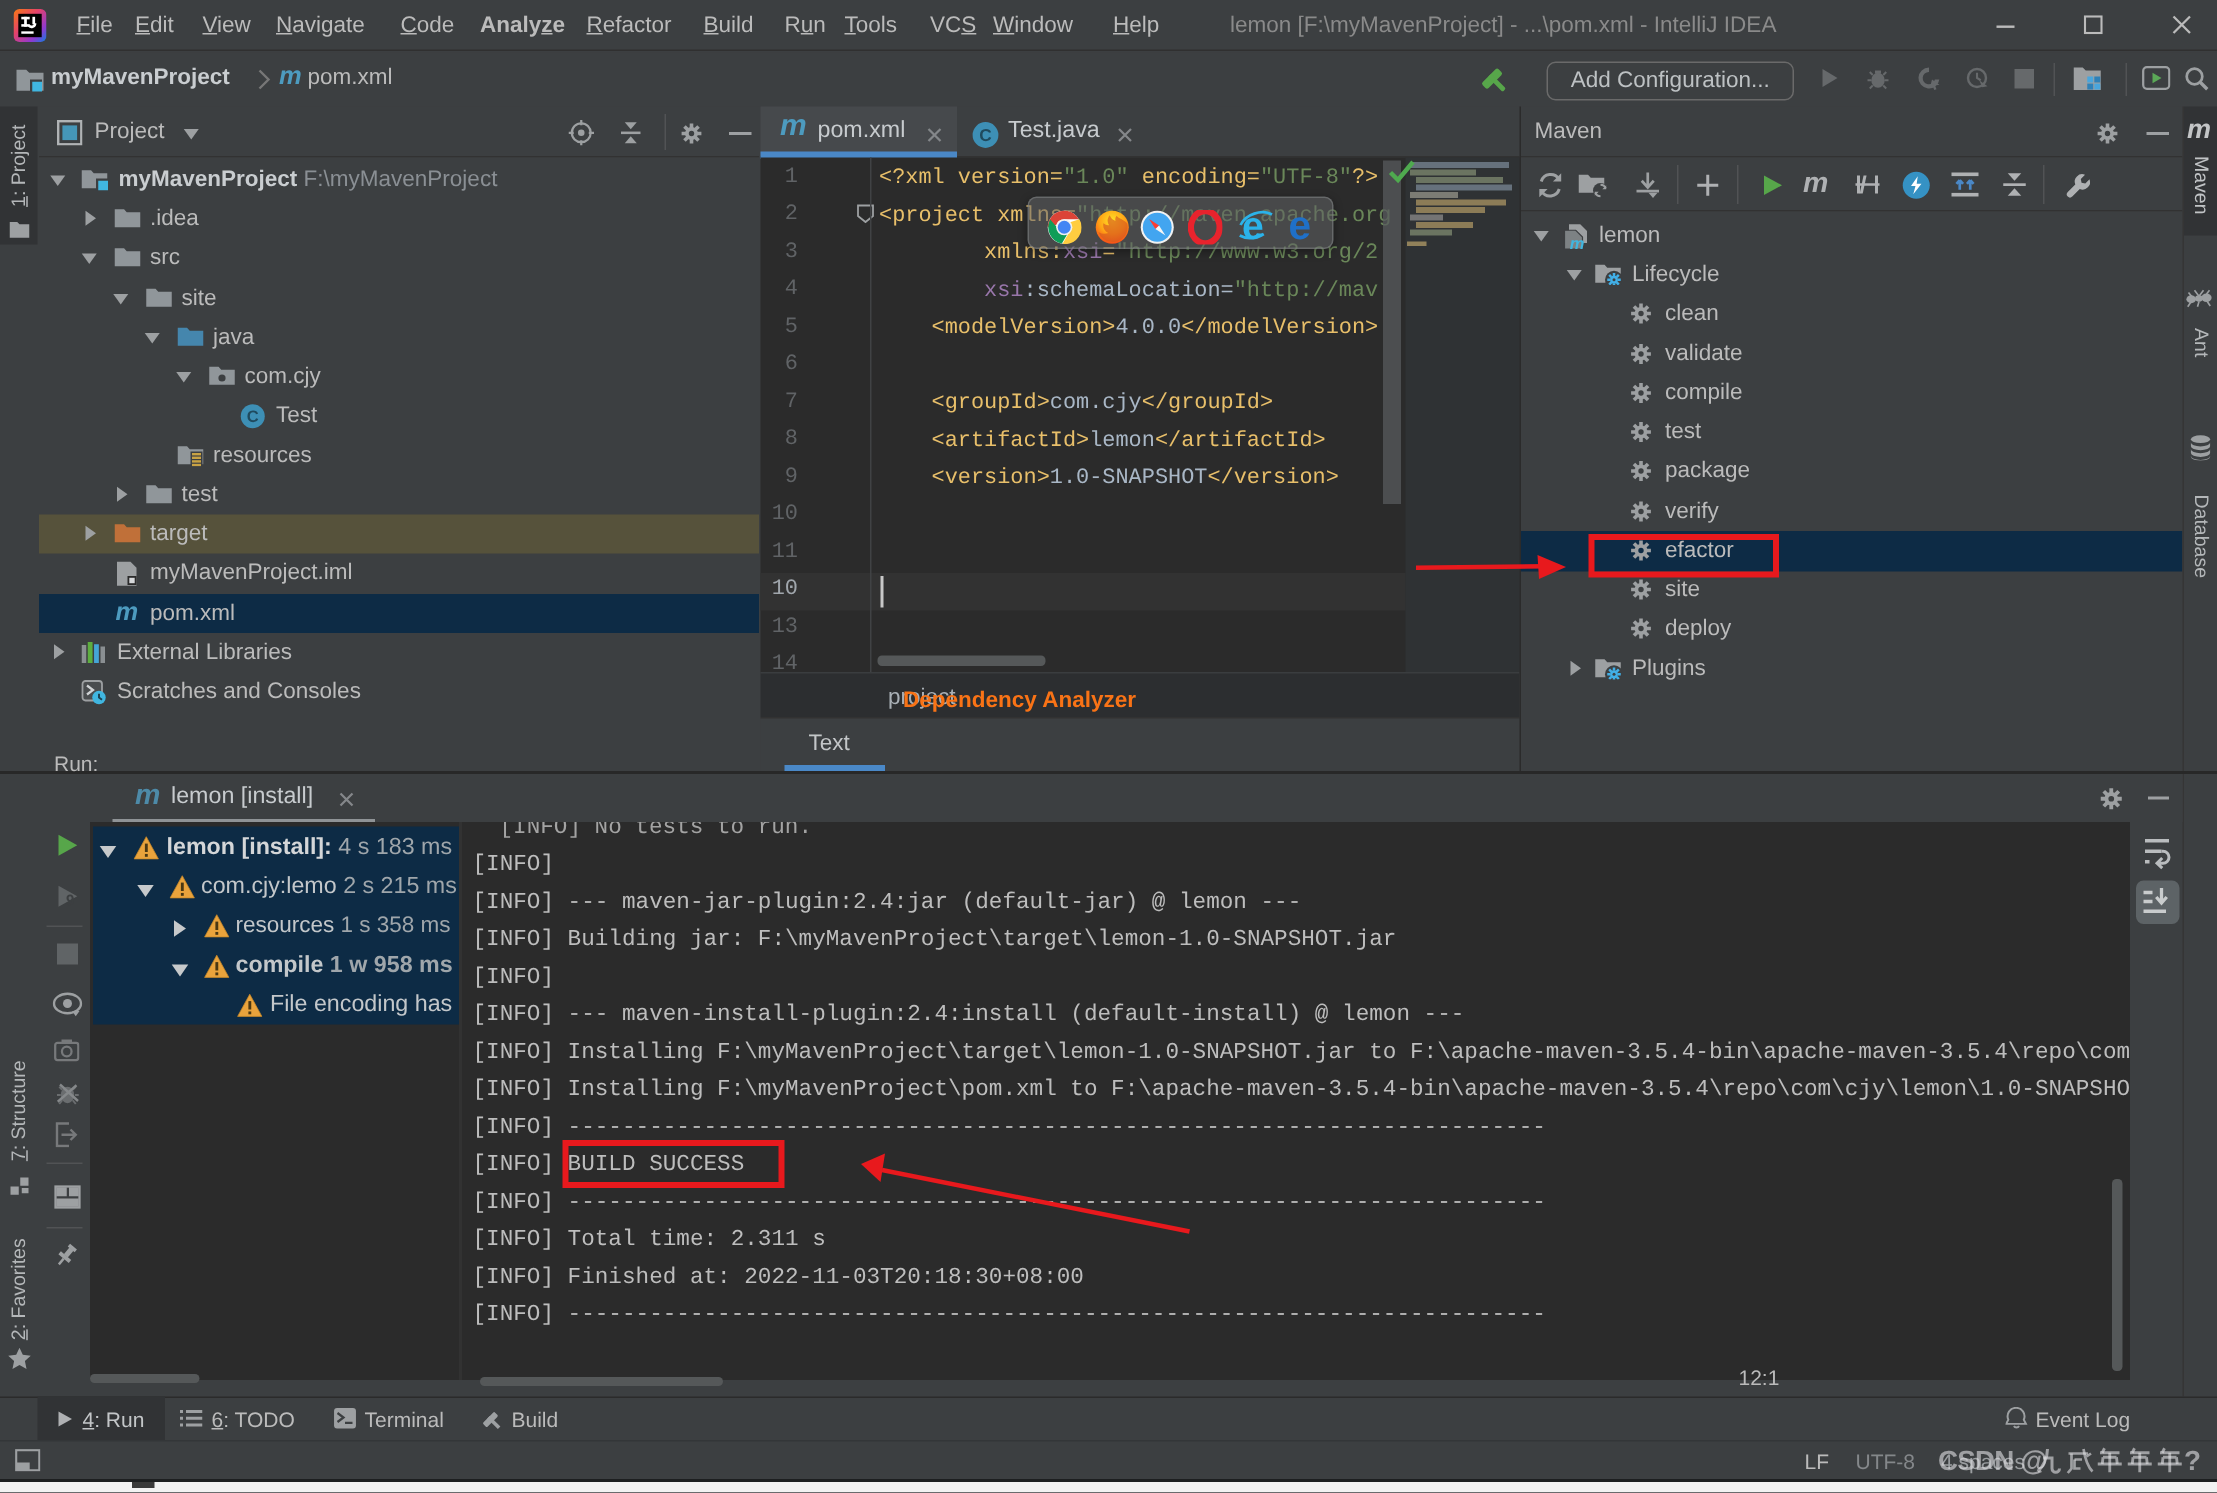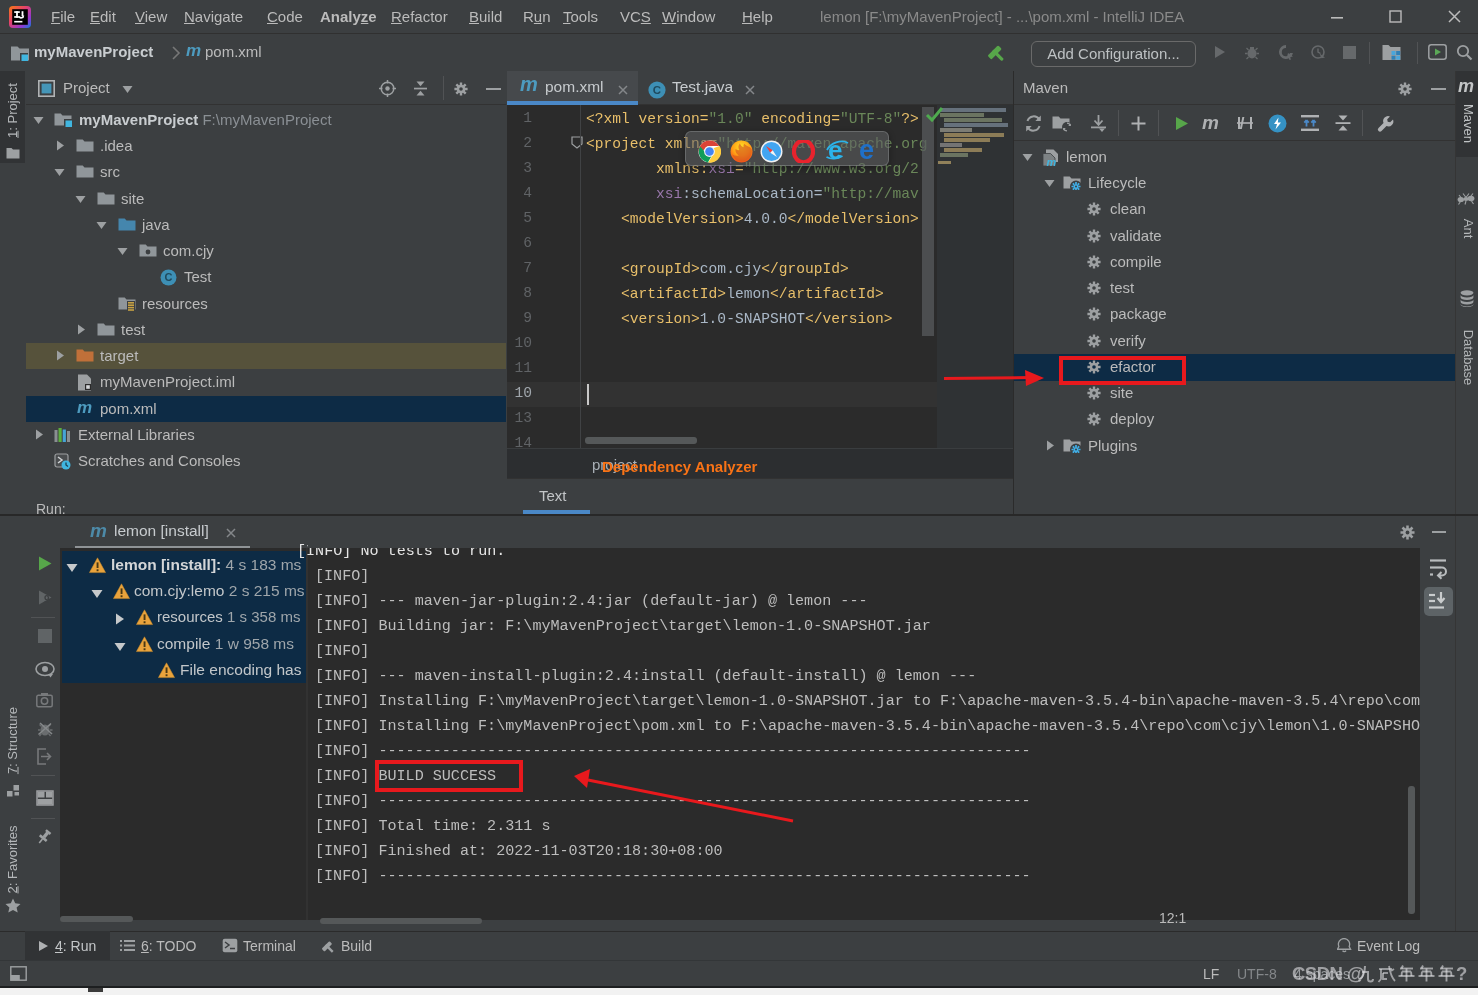--- a/index.html
+++ b/index.html
@@ -661,31 +661,31 @@
   </svg>
 <div class="abs" style="left:157px;top:608px;font-size:15px;color:#c3c7ca;font-weight:normal;white-space:nowrap;">resources  <span style="color:#9fa6ab">1 s 358 ms</span></div>
 <svg class="abs" style="left:114px;top:641px;" width="12" height="12" viewBox="0 0 12 12">
     <path d="M0.5 2 L11.5 2 L6.0 10 z" fill="#c6c9cb"></path>
   </svg>
 <svg class="abs" style="left:136px;top:636px;" width="17" height="17" viewBox="0 0 17 17">
     <path d="M8.5 0.8 L16.6 15.6 H0.4 z" fill="#e9a33c" stroke="#c98a28" stroke-width="0.5"></path>
     <rect x="7.6" y="5.4" width="1.9" height="5.6" fill="#4a3813"></rect>
     <rect x="7.6" y="12.3" width="1.9" height="1.9" fill="#4a3813"></rect>
   </svg>
-<div class="abs" style="left:157px;top:635px;font-size:15.5px;color:#c3c7ca;font-weight:normal;white-space:nowrap;">compile  <span style="color:#9fa6ab">1 w 958 ms</span></div>
+<div class="abs" style="left:157px;top:635px;font-size:15.5px;color:#c3c7ca;font-weight:bold;white-space:nowrap;">compile  <span style="color:#9fa6ab">1 w 958 ms</span></div>
 <svg class="abs" style="left:158px;top:662px;" width="17" height="17" viewBox="0 0 17 17">
     <path d="M8.5 0.8 L16.6 15.6 H0.4 z" fill="#e9a33c" stroke="#c98a28" stroke-width="0.5"></path>
     <rect x="7.6" y="5.4" width="1.9" height="5.6" fill="#4a3813"></rect>
     <rect x="7.6" y="12.3" width="1.9" height="1.9" fill="#4a3813"></rect>
   </svg>
 <div class="abs" style="left:180px;top:661px;font-size:15.5px;color:#c3c7ca;font-weight:normal;white-space:nowrap;">File encoding has</div>
 <div class="abs" style="left:60px;top:916px;width:73px;height:6px;background:#555859;border-radius:3px"></div>
 <div class="abs" style="left:306px;top:548px;width:2px;height:372px;background:#323232"></div>
 <div class="abs" style="left:308px;top:548px;width:1112px;height:372px;background:#2b2b2b;overflow:hidden"></div>
-<div class="abs mono" style="left:297px;top:539px;font-size:15.1px;line-height:25px;white-space:pre;color:#e5e5e5">[INFO] No tests to run.</div>
+<div class="abs mono" style="left:333px;top:539px;font-size:15.1px;line-height:25px;white-space:pre;color:#a3a3a3">[INFO] No tests to run.</div>
 <div class="abs mono" style="left:315px;top:564px;font-size:15.1px;line-height:25px;white-space:pre;color:#bdbdbd">[INFO]</div>
 <div class="abs mono" style="left:315px;top:589px;font-size:15.1px;line-height:25px;white-space:pre;color:#bdbdbd">[INFO] --- maven-jar-plugin:2.4:jar (default-jar) @ lemon ---</div>
 <div class="abs mono" style="left:315px;top:614px;font-size:15.1px;line-height:25px;white-space:pre;color:#bdbdbd">[INFO] Building jar: F:\myMavenProject\target\lemon-1.0-SNAPSHOT.jar</div>
 <div class="abs mono" style="left:315px;top:639px;font-size:15.1px;line-height:25px;white-space:pre;color:#bdbdbd">[INFO]</div>
 <div class="abs mono" style="left:315px;top:664px;font-size:15.1px;line-height:25px;white-space:pre;color:#bdbdbd">[INFO] --- maven-install-plugin:2.4:install (default-install) @ lemon ---</div>
 <div class="abs mono" style="left:315px;top:689px;font-size:15.1px;line-height:25px;white-space:pre;color:#bdbdbd">[INFO] Installing F:\myMavenProject\target\lemon-1.0-SNAPSHOT.jar to F:\apache-maven-3.5.4-bin\apache-maven-3.5.4\repo\com</div>
 <div class="abs mono" style="left:315px;top:714px;font-size:15.1px;line-height:25px;white-space:pre;color:#bdbdbd">[INFO] Installing F:\myMavenProject\pom.xml to F:\apache-maven-3.5.4-bin\apache-maven-3.5.4\repo\com\cjy\lemon\1.0-SNAPSHO</div>
 <div class="abs mono" style="left:315px;top:739px;font-size:15.1px;line-height:25px;white-space:pre;color:#bdbdbd">[INFO] ------------------------------------------------------------------------</div>
 <div class="abs mono" style="left:315px;top:764px;font-size:15.1px;line-height:25px;white-space:pre;color:#bdbdbd">[INFO] BUILD SUCCESS</div>
 <div class="abs mono" style="left:315px;top:789px;font-size:15.1px;line-height:25px;white-space:pre;color:#bdbdbd">[INFO] ------------------------------------------------------------------------</div>

